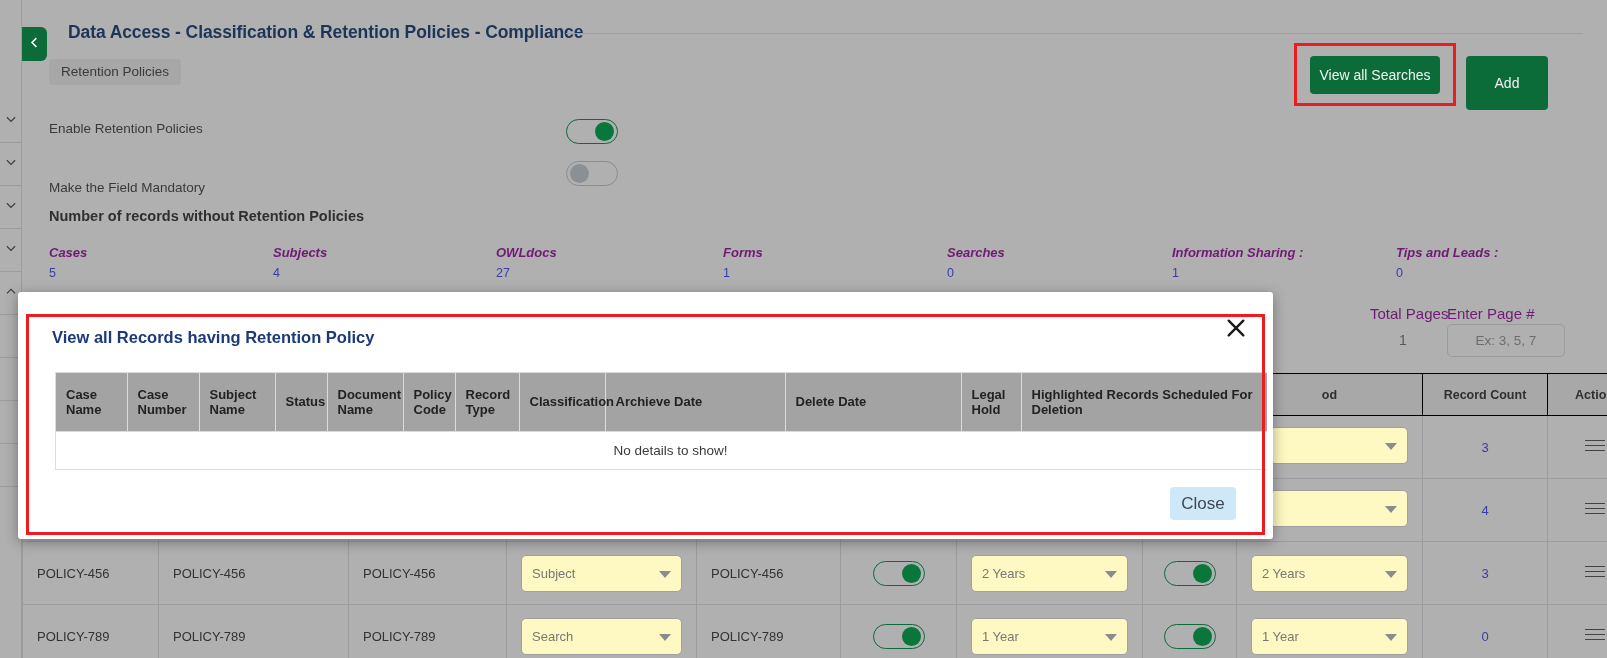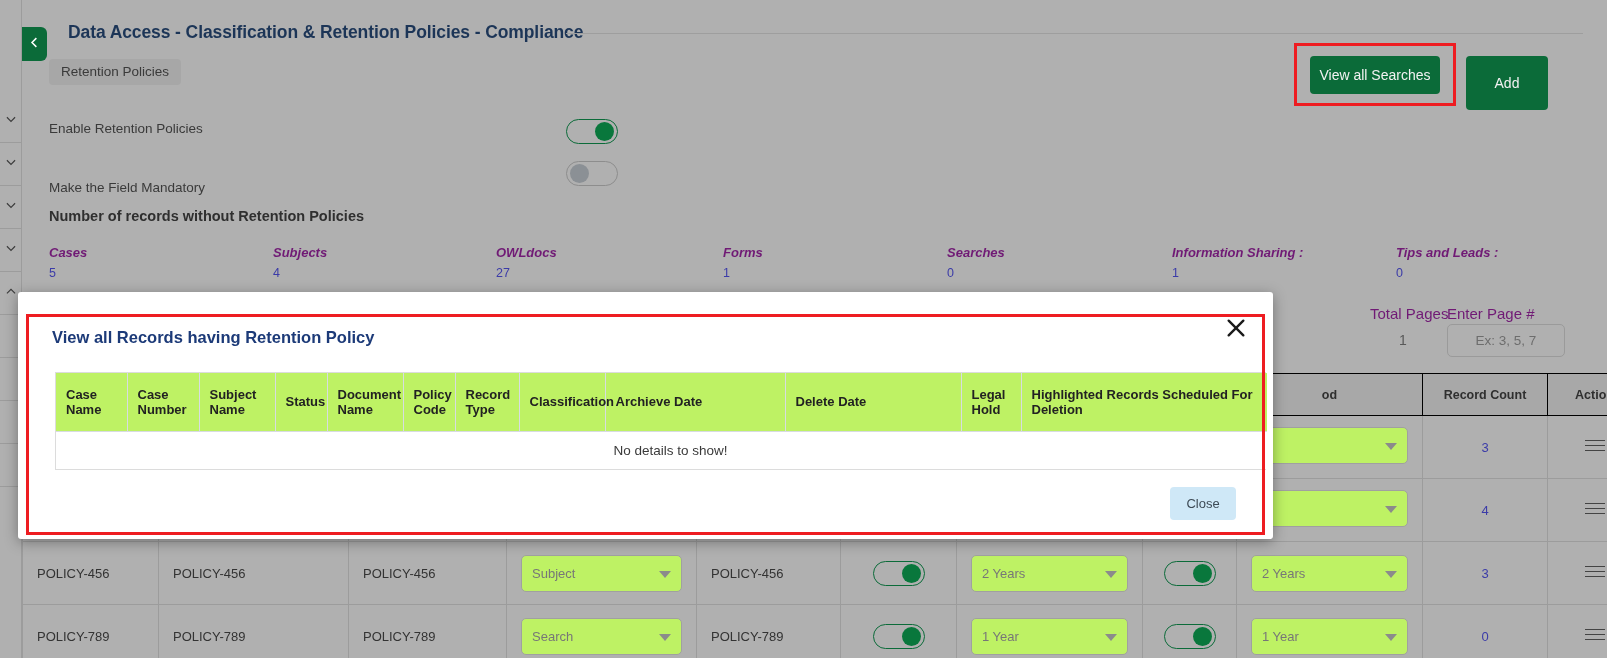--- a/index.html
+++ b/index.html
@@ -144,21 +144,21 @@
     border: 1px solid #9c9c9c;
     font-size: 13px; color: #333;
     padding: 0 14px;
     background: #b0b0b0;
   }
   .bg-table td.num { text-align: center; color: #3b3ba8; }
   .bg-table td.ctr { text-align: center; }
   .mini-select {
     display: inline-block; width: 100%; max-width: 172px; height: 37px;
     border: 1px solid #a0a0a0; border-radius: 5px;
-    background: #bef264;
+    background: #fef9c3;
     color: #777; font-size: 13px;
     line-height: 35px; padding: 0 10px; position: relative;
     text-align: left;
   }
   .mini-select .caret {
     position: absolute; right: 10px; top: 15px;
     width: 0; height: 0;
     border-left: 6px solid transparent; border-right: 6px solid transparent;
     border-top: 7px solid #8b8b8b;
   }
@@ -188,41 +188,41 @@
     position: absolute; left: 34px; top: 36px;
     font-size: 16.5px; font-weight: bold; color: #1c3a78;
   }
 
   .modal-table-wrap {
     position: absolute; left: 37px; top: 80px; width: 1211px;
     border: 1px solid #dcdcdc;
   }
   .modal-table { border-collapse: collapse; width: 100%; table-layout: fixed; }
   .modal-table th {
-    background: #bef264;
+    background: #a3a3a3;
     border-right: 1px solid #d7dce1;
     border-bottom: 1px solid #d7dce1;
     height: 58px;
     font-size: 13px; font-weight: bold; color: #222;
     text-align: left; padding: 12px 10px;
     vertical-align: middle;
   }
   .modal-table th:last-child { border-right: none; }
   .modal-table td.empty {
     height: 38px; background: #ffffff;
     font-size: 13.5px; color: #3a3a3a;
     text-align: center; padding-left: 18px;
   }
 
   #modal-close-btn {
     position: absolute; right: 37px; bottom: 19px;
     width: 66px; height: 33px;
     background: #cfe8f7; color: #3d4a55;
     border: none; border-radius: 4px;
-    font-size: 13px; cursor: pointer;
+    font-size: 17px; cursor: pointer;
     font-family: "Liberation Sans", sans-serif;
   }
 </style>
 </head>
 <body>
 
 <div id="page-root">
 
   <div class="dimmed"></div>
 

